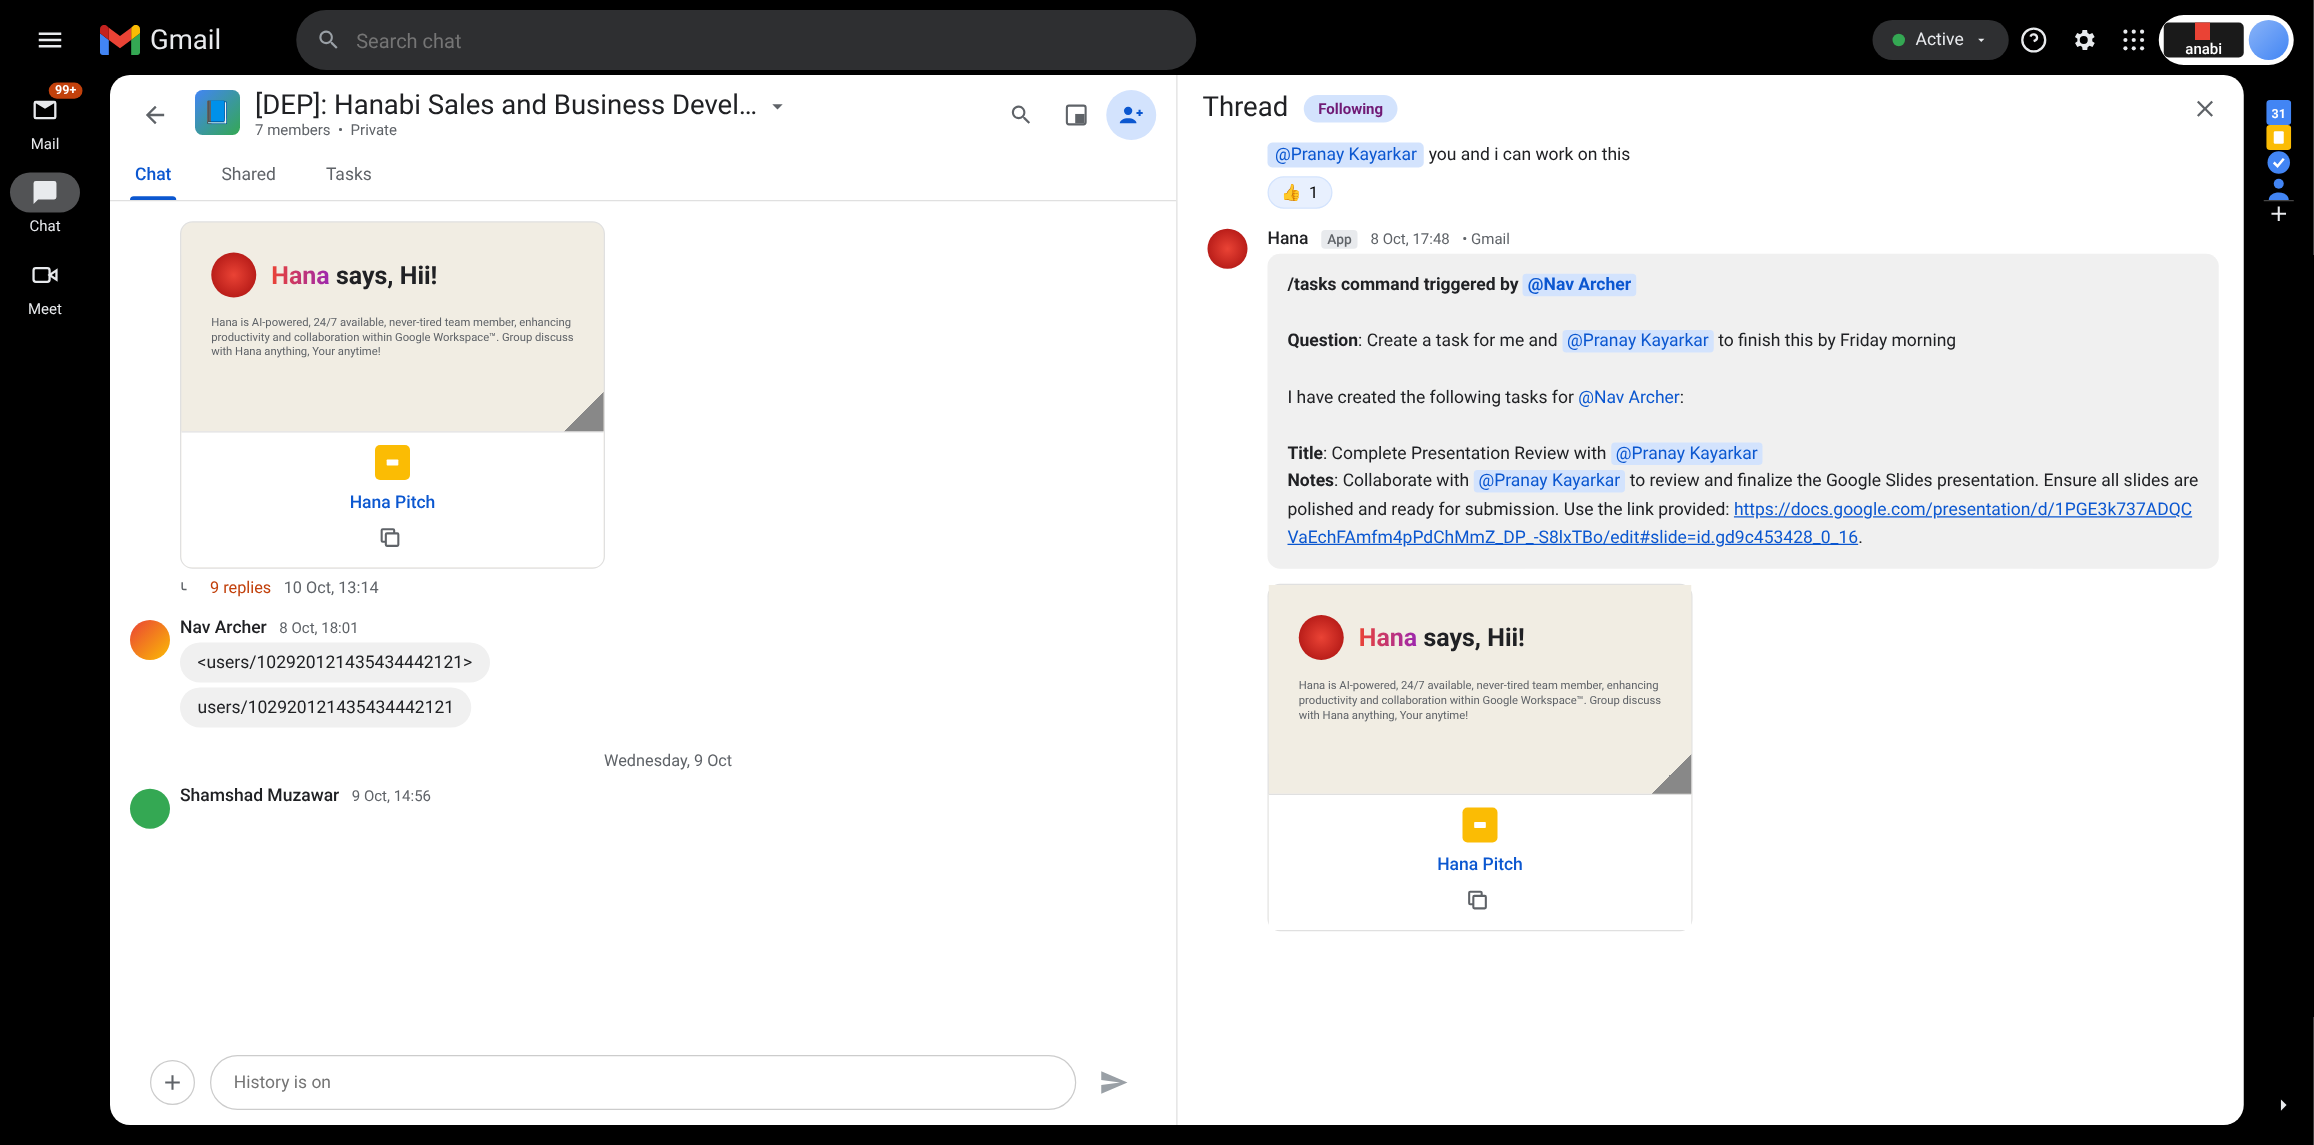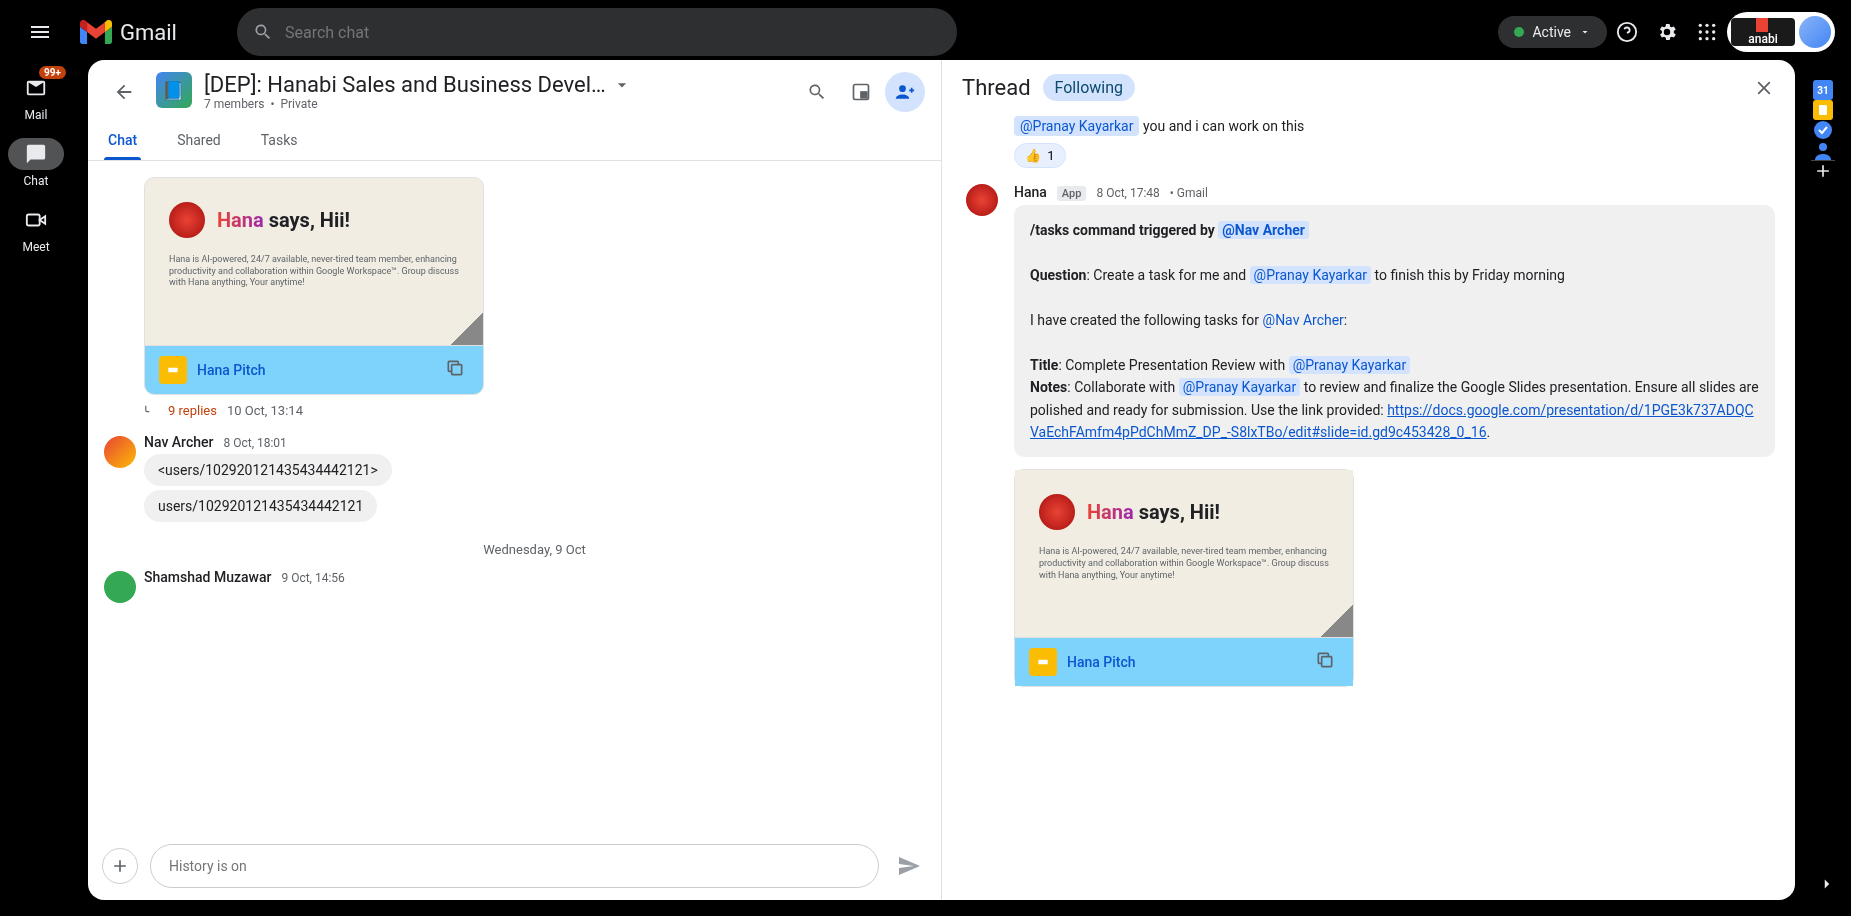--- a/index.html
+++ b/index.html
@@ -62,45 +62,45 @@
 .msg-avatar.shamshad { background: #34a853; }
 .msg-card { background: #f1ede3; border-radius: 10px; overflow: hidden; width: 340px; border: 1px solid #e0e0e0; }
 .msg-card-body { padding: 24px; }
 .hana-header { display: flex; align-items: center; gap: 12px; margin-bottom: 16px; }
 .hana-avatar { width: 36px; height: 36px; border-radius: 50%; background: radial-gradient(circle, #ea4335, #a50e0e); }
 .hana-name { font-size: 20px; font-weight: 700; background: linear-gradient(90deg, #ea4335, #9c27b0); -webkit-background-clip: text; -webkit-text-fill-color: transparent; }
 .hana-says { font-size: 20px; font-weight: 700; color: #202124; }
 .hana-desc { font-size: 9px; color: #5f6368; line-height: 1.3; }
 .card-corner { position: relative; height: 32px; }
 .card-corner::after { content:''; position:absolute; right:0; bottom:0; width:32px; height:32px; background: linear-gradient(135deg, transparent 50%, #888 50%); }
-.card-footer { display: flex; align-items: center; gap: 10px; padding: 10px 14px; background: #7dd3fc; border-top: 1px solid #e0e0e0; }
+.card-footer { display: flex; align-items: center; gap: 10px; padding: 10px 14px; background: #ffffff; border-top: 1px solid #e0e0e0; flex-direction: column; }
 .slides-icon { width: 28px; height: 28px; background: #fbbc04; border-radius: 4px; display:flex; align-items:center; justify-content:center; }
 .card-link { color: #0b57d0; font-size: 14px; font-weight: 500; flex: 1; }
 .copy-icon { width: 24px; height: 24px; cursor:pointer; color:#5f6368; }
 
 .replies-line { display: flex; align-items: center; gap: 10px; font-size: 13px; color: #5f6368; margin-top: 8px; }
 .replies-line .count { color: #c2410c; }
 
 .sender-line { display: flex; align-items: baseline; gap: 10px; margin-bottom: 4px; }
 .sender-name { font-size: 14px; font-weight: 500; color: #202124; }
 .sender-time { font-size: 12px; color: #5f6368; }
 .bubble { display: inline-block; background: #f0f0f0; border-radius: 16px; padding: 8px 14px; font-size: 14px; color: #202124; margin-bottom: 4px; }
 
 .date-sep { text-align: center; font-size: 13px; color: #5f6368; margin: 12px 0; }
 
-.compose-row { display: flex; align-items: center; gap: 12px; padding: 12px 14px; border-top: 1px solid transparent; }
+.compose-row { display: flex; align-items: center; gap: 12px; padding: 12px 32px; border-top: 1px solid transparent; }
 .plus-btn { width: 36px; height: 36px; border: 1px solid #ccc; border-radius: 50%; display:flex; align-items:center; justify-content:center; cursor:pointer; color:#5f6368; }
 .compose-input { flex: 1; height: 44px; border: 1px solid #ccc; border-radius: 22px; padding: 0 18px; font-size: 14px; color: #5f6368; outline: none; }
 .send-btn { width: 36px; height: 36px; display:flex; align-items:center; justify-content:center; color:#5f6368; cursor:pointer; }
 
 
 .thread-pane { flex: 1; display: flex; flex-direction: column; min-width: 0;}
 .thread-header { display: flex; align-items: center; gap: 12px; padding: 14px 20px; }
 .thread-title { font-size: 22px; color: #202124; }
-.following-chip { background: #d3e3fd; color: #0c4a6e; font-size: 16px; padding: 4px 12px; border-radius: 14px; font-weight: 400; }
+.following-chip { background: #d3e3fd; color: #701a75; font-size: 12px; padding: 4px 12px; border-radius: 14px; font-weight: 700; }
 .close-thread { margin-left: auto; cursor: pointer; color: #5f6368; }
 
 .thread-body { flex: 1; overflow-y: auto; padding: 0 20px 20px 72px; position: relative; }
 .thread-msg { margin-bottom: 12px; }
 .mention-chip { background: #d3e3fd; color: #0b57d0; padding: 2px 6px; border-radius: 4px; font-size: 14px; }
 .reaction-chip { display: inline-flex; align-items: center; gap: 6px; border: 1px solid #d3e3fd; background: #e8f0fe; border-radius: 14px; padding: 4px 10px; font-size: 13px; cursor: pointer; margin-top: 6px; }
 .app-badge { background: #e8eaed; color: #5f6368; font-size: 11px; padding: 1px 5px; border-radius: 3px; font-weight:500; }
 .edited-label { color: #5f6368; font-size: 12px; }
 .thread-avatar { position: absolute; left: -48px; width: 32px; height: 32px; border-radius:50%; background: radial-gradient(circle,#ea4335,#a50e0e); }
 .hana-block { background: #f0f0f0; border-radius: 10px; padding: 14px 16px; font-size: 14px; color: #202124; line-height: 1.6; }

